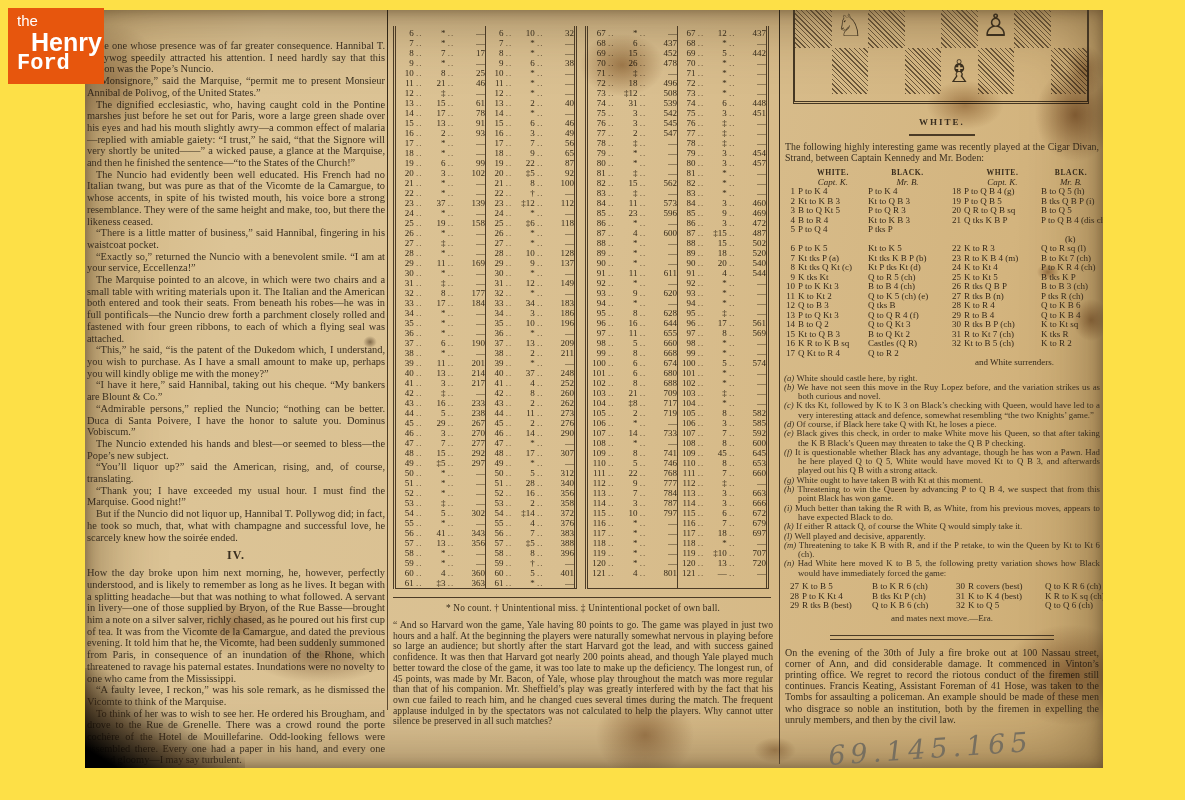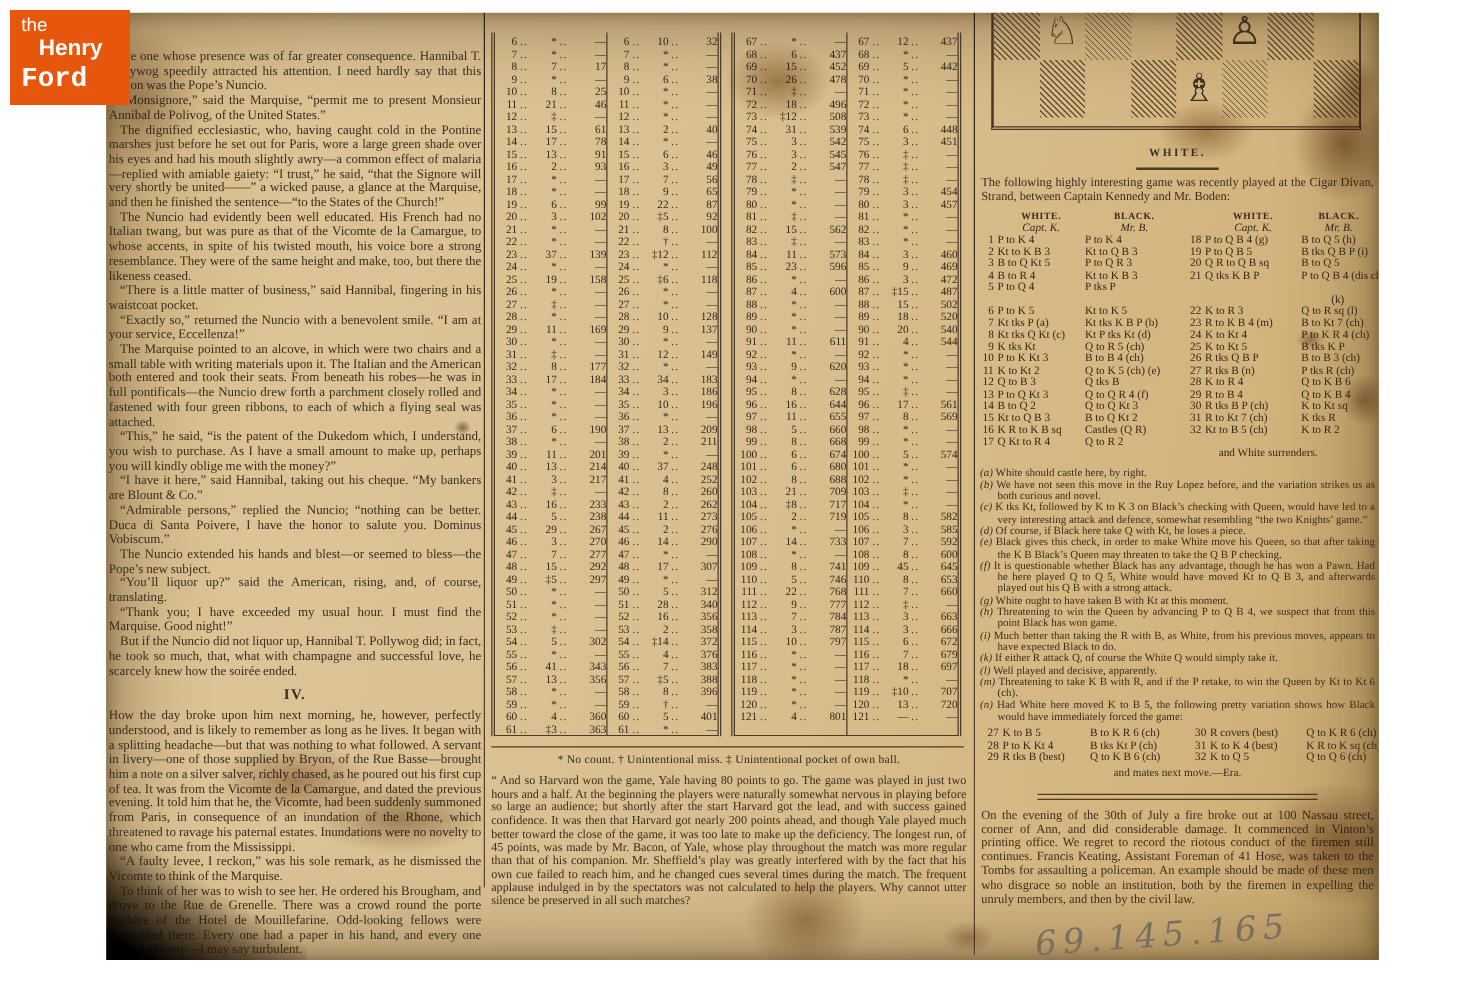--- a/index.html
+++ b/index.html
@@ -1,16 +1,16 @@
 <!DOCTYPE html>
 <html><head>
 <meta charset="utf-8">
 <style>
   html,body{margin:0;padding:0;background:#000;}
-  .stage{position:relative;width:1185px;height:800px;background:#ffffff;overflow:hidden;
+  .stage{position:relative;width:1185px;height:800px;background:#fde047;overflow:hidden;
     font-family:"Liberation Serif","DejaVu Serif",serif;}
   .scan{position:absolute;left:85px;top:10px;width:1018px;height:758px;overflow:hidden;
     background:
       linear-gradient(100deg,#d2b682 0%,#dcc496 16%,#d9bf90 50%,#d3b47e 84%,#c7a76e 100%);
     box-shadow: inset 0 0 70px rgba(70,45,15,.55), inset 0 0 14px rgba(60,40,15,.5);
     color:#382d1e;}
   
   .col-left{position:absolute;left:2px;top:30px;width:298px;}
   .sp{margin:0;font-size:10.4px;line-height:11.7px;text-align:justify;text-indent:9px;
       color:#3a2f20;word-spacing:-0.3px;}
@@ -79,21 +79,21 @@
     radial-gradient(95px 70px at 985px 665px, rgba(112,66,22,.55), rgba(112,66,22,0) 72%),
     radial-gradient(30px 18px at 690px 740px, rgba(125,80,30,.4), rgba(125,80,30,0) 70%),
     radial-gradient(70px 80px at 28px 70px, rgba(105,65,25,.35), rgba(105,65,25,0) 70%),
     radial-gradient(9px 8px at 285px 332px, rgba(60,40,20,.55), rgba(60,40,20,0) 75%);}
   .corner{position:absolute;left:0;bottom:0;width:160px;height:100px;pointer-events:none;
     background:linear-gradient(32deg,#000 10%,rgba(40,25,10,.65) 34%,rgba(40,25,10,0) 56%);}
   
   .logo{position:absolute;left:8px;top:8px;width:96px;height:76px;background:#e7560d;
         color:#fff;font-family:"Liberation Sans","DejaVu Sans",sans-serif;z-index:5;}
   .logo .l1{position:absolute;left:9px;top:4px;font-size:15px;}
-  .logo .l2{position:absolute;left:23px;top:20px;font-size:18px;font-weight:bold;text-align:right;}
+  .logo .l2{position:absolute;left:23px;top:20px;font-size:25px;font-weight:bold;text-align:right;}
   .logo .l3{position:absolute;left:9px;top:43px;font-size:22px;font-weight:bold;font-family:Liberation Mono, monospace;}
   .accession{position:absolute;left:828px;top:733px;font-style:italic;font-size:27px;
     color:#776f5f;letter-spacing:5px;transform:rotate(-4deg);font-family:"DejaVu Serif",serif;z-index:4;}
 </style>
 </head>
 <body>
 
 <div class="stage">
   <div class="scan">
 

